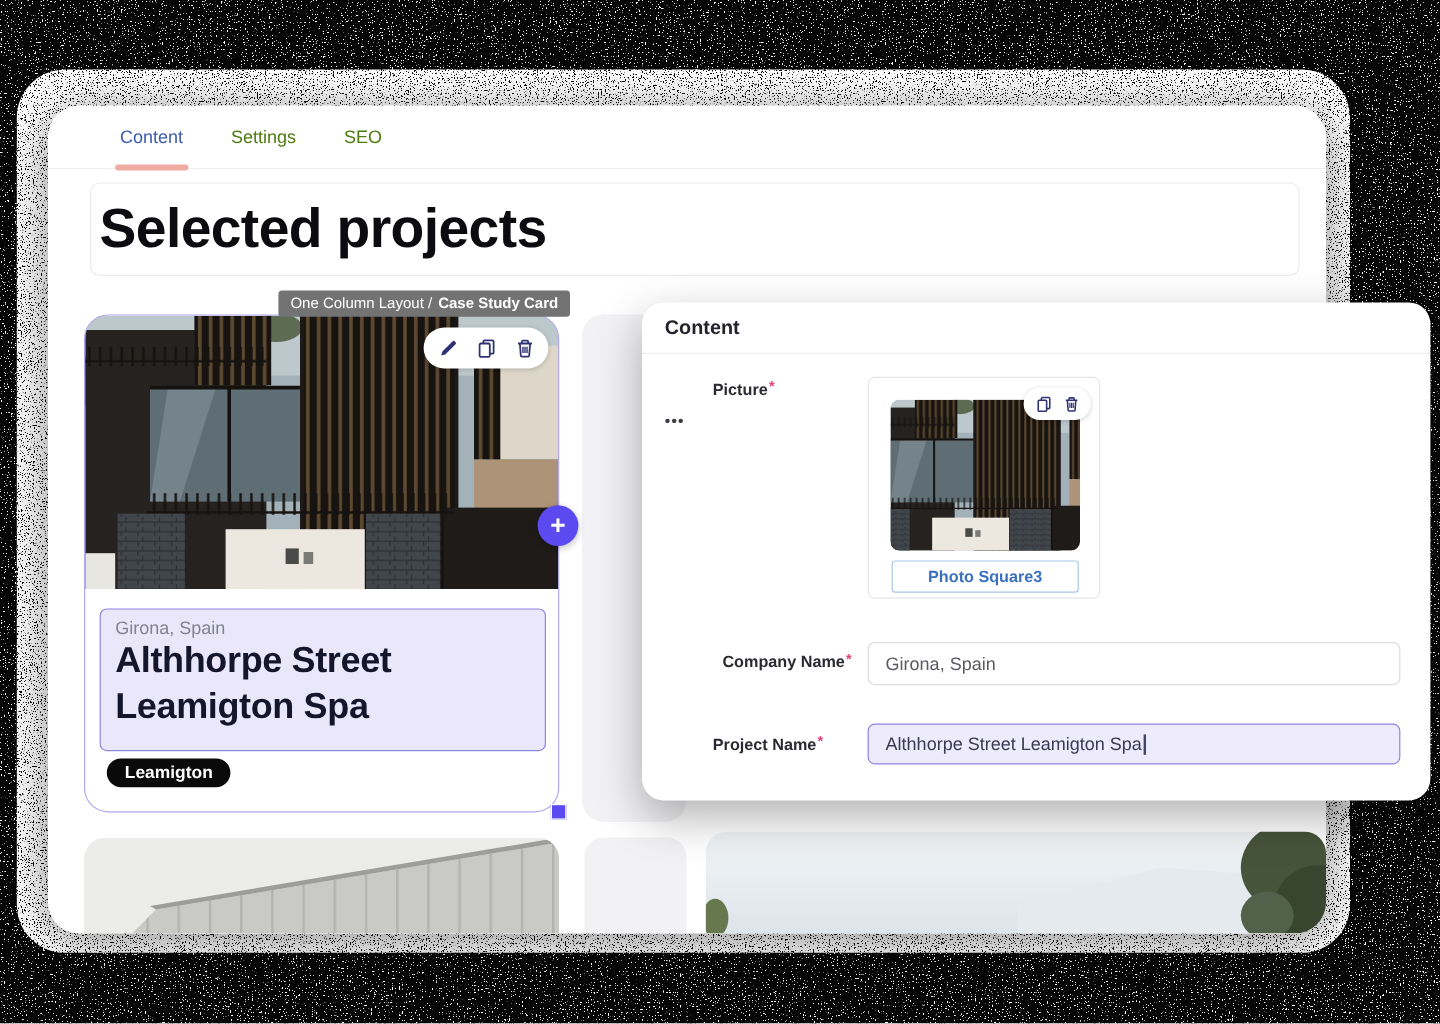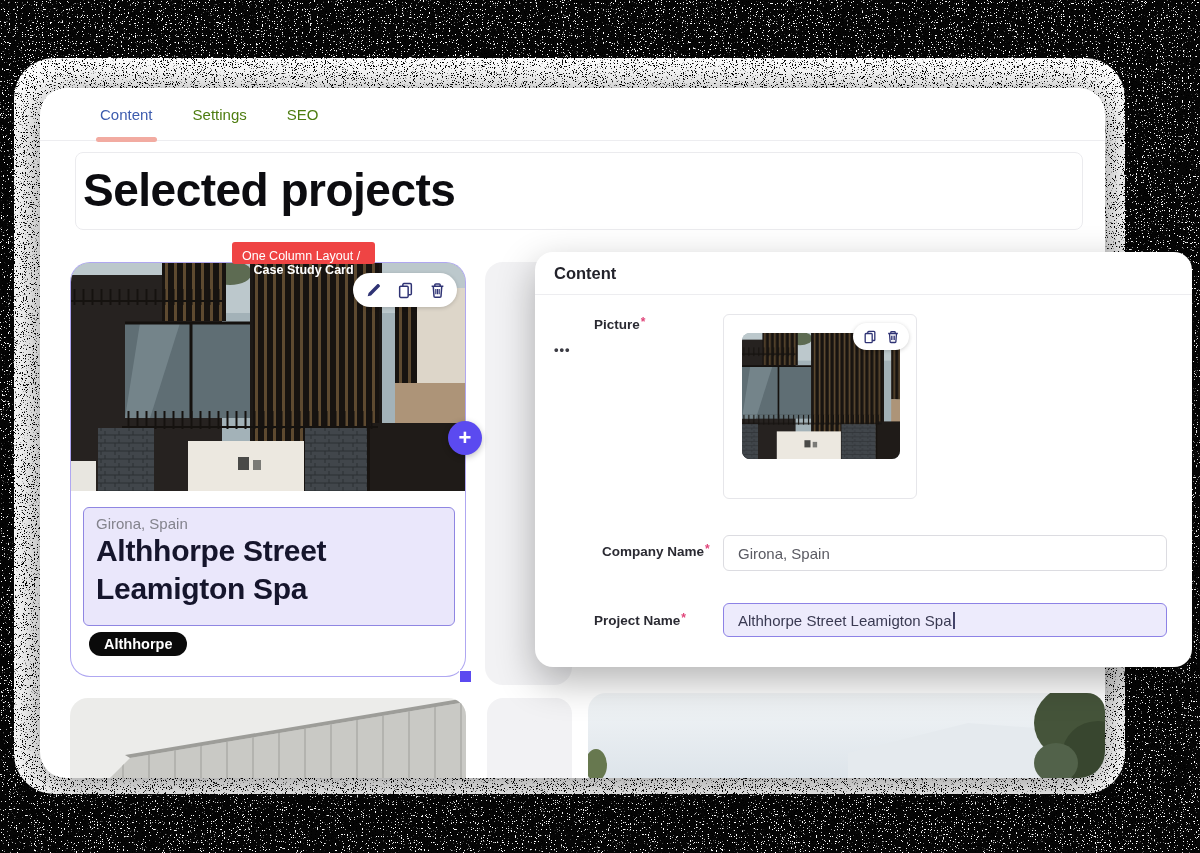--- a/index.html
+++ b/index.html
@@ -22,22 +22,22 @@
   .tab.active { color:#3d5cae; }
   .tab.active .tab-underline { position:absolute; left:-4px; right:-4px; bottom:-2px;
          height:5px; border-radius:3px; background:#f2aba1; }
 
   .heading-block { position:absolute; left:35px; top:64px; width:1008px; height:78px;
          border:1px solid #ebebee; border-radius:8px; }
   .heading-block h1 { font-size:46px; font-weight:800; letter-spacing:-.5px;
          color:#0c0c10; padding:10px 0 0 7px; line-height:1.2; white-space:nowrap; }
 
   .layout-badge { position:absolute; left:192px; top:154px; height:22px; z-index:6;
-         background:#ef4444; color:#fff; font-size:12.5px; border-radius:3px;
-         display:flex; align-items:center; padding:7px 10px; white-space:nowrap;flex-direction:column; }
+         background:#737373; color:#fff; font-size:12.5px; border-radius:3px;
+         display:flex; align-items:center; padding:7px 10px; white-space:nowrap; }
   .layout-badge .bpath { margin-right:5px; }
   .layout-badge .bcurrent { font-weight:700; }
 
   
   .case-card { position:absolute; left:30px; top:174px; width:396px; height:415px;
          background:#fff; border:1px solid rgba(110,95,230,.55); border-radius:20px; z-index:5; }
   .card-image { position:absolute; left:0; top:0; width:394px; height:228px;
          border-radius:19px 19px 0 0; overflow:hidden; }
   .card-image svg { display:block; }
 
@@ -237,21 +237,21 @@
             <path d="M6.4 6.5v5M8 6.5v5M9.6 6.5v5" stroke-width="1.1"></path>
           </svg>
         </span>
       </div>
 
       <div class="overlay-box">
         <div class="overlay-location">Girona, Spain</div>
         <div class="overlay-title">Althhorpe Street Leamigton Spa</div>
       </div>
 
-      <div class="tag-pill">Althhorpe</div>
+      <div class="tag-pill">Leamigton</div>
 
       <button class="add-btn">+</button>
       <div class="resize-handle"></div>
     </div>
 
     <div class="photo-card" id="photo-bl">
       <svg width="396" height="80">
           <use href="#concrete"></use>
         </svg>
     </div>
@@ -286,20 +286,21 @@
             <rect x="2.5" y="4" width="8" height="10.5" rx="1" fill="#fff"></rect>
           </svg>
         </span>
         <span>
           <svg width="14" height="14" viewBox="0 0 16 16" fill="none" stroke="#2f3374" stroke-width="1.5">
             <path d="M2.5 4h11M5.5 4V2.7c0-.5.4-.9.9-.9h3.2c.5 0 .9.4.9.9V4M4 4l.7 9.4c0 .5.5.9 1 .9h4.6c.5 0 1-.4 1-.9L12 4"></path>
             <path d="M6.4 6.5v5M8 6.5v5M9.6 6.5v5" stroke-width="1.1"></path>
           </svg>
         </span>
       </div>
+      <div class="photo-name">Photo Square3</div>
     </div>
 
     <div class="company-label">
       <span class="flabel">Company Name</span><span class="req">*</span>
     </div>
     <div class="text-input" id="company-input">
       <span>Girona, Spain</span>
     </div>
 
     <div class="project-label">

